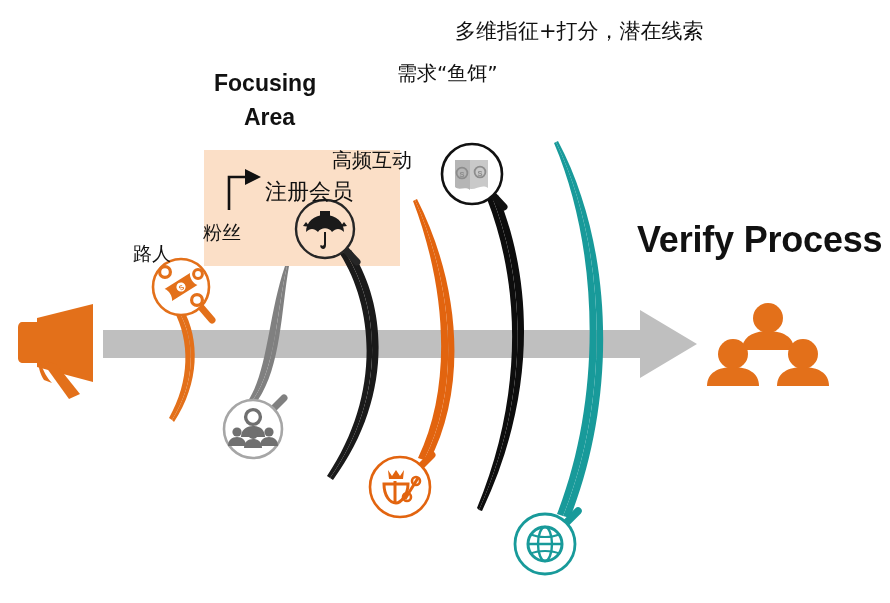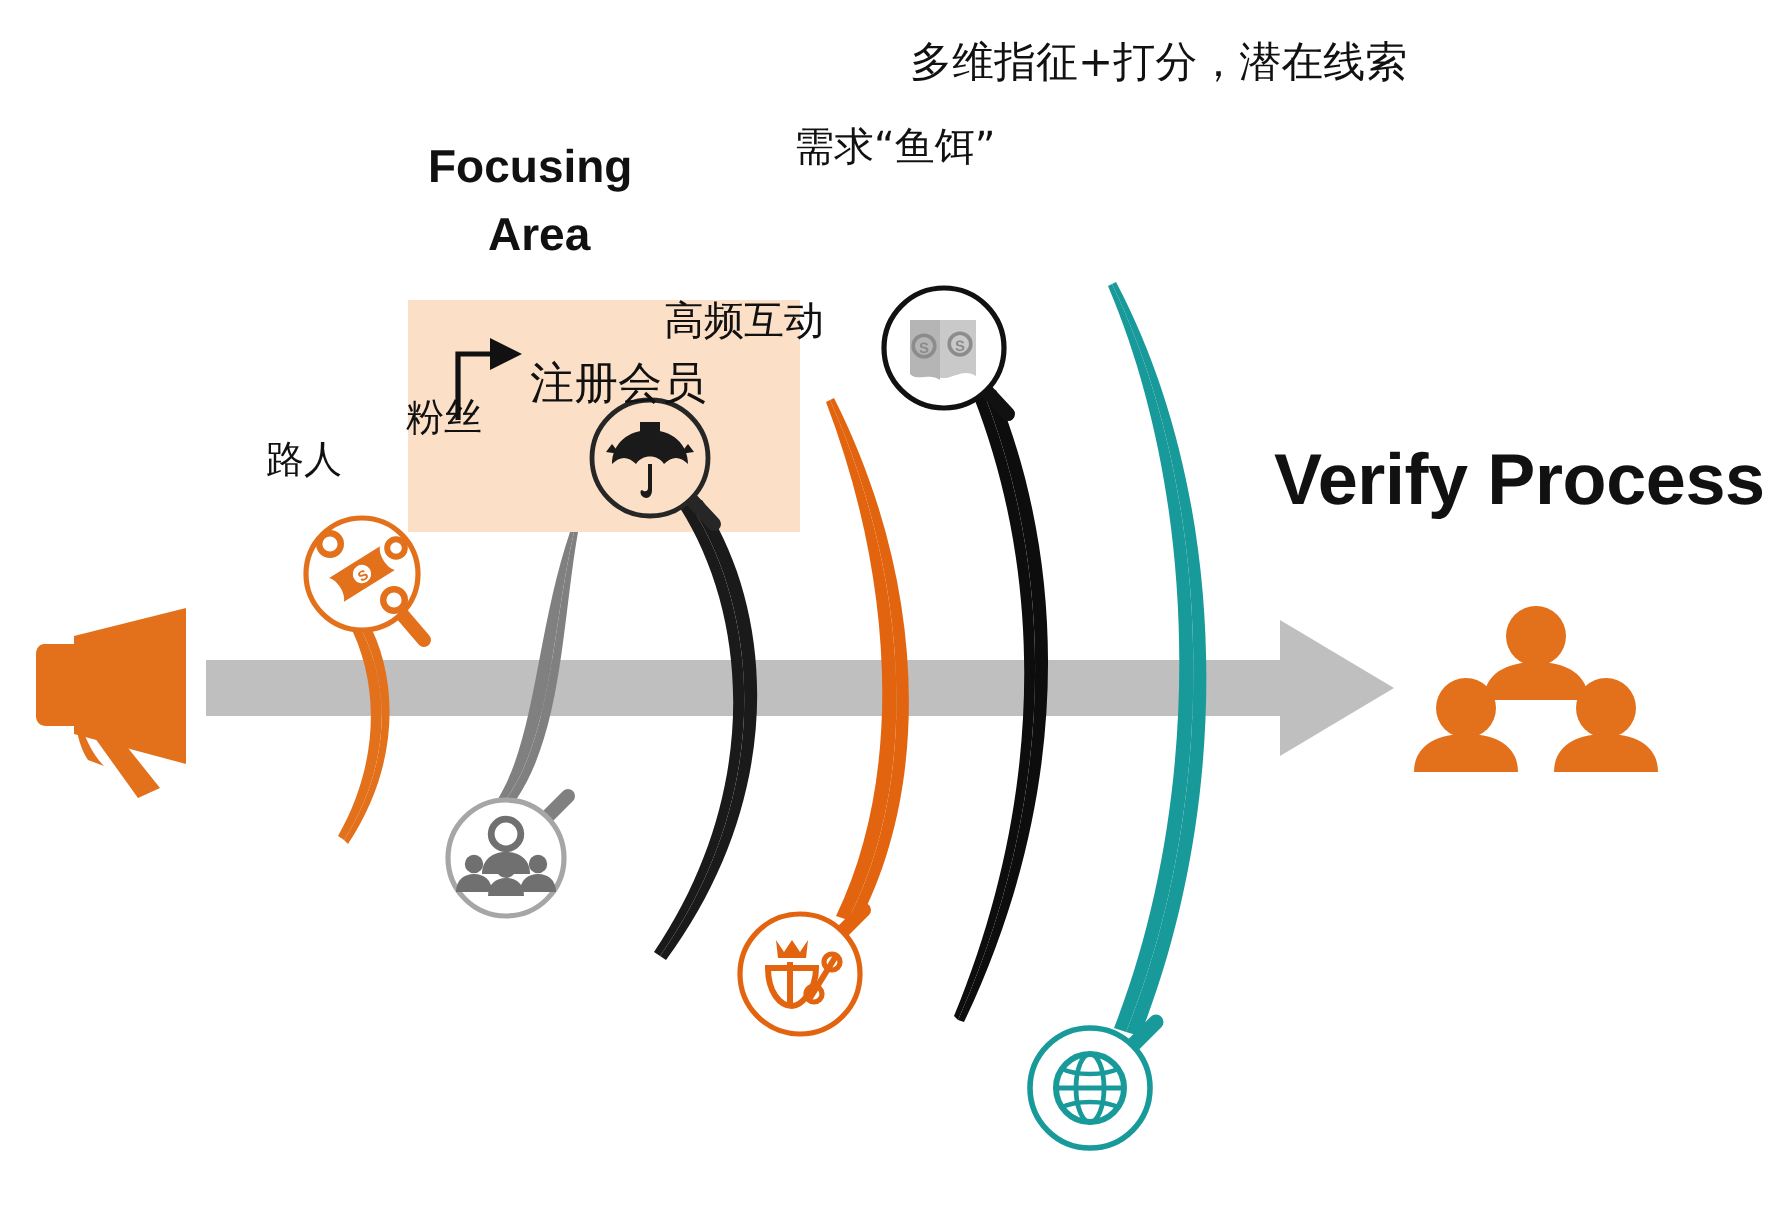--- a/index.html
+++ b/index.html
@@ -5,21 +5,21 @@
 <style>
   html,body{margin:0;padding:0;background:#ffffff;}
   body{width:890px;height:603px;overflow:hidden;
        font-family:"Liberation Sans","DejaVu Sans",sans-serif;}
   #stage{position:relative;width:890px;height:603px;background:#fff;}
   #stage svg{position:absolute;left:0;top:0;}
   .lbl{position:absolute;white-space:nowrap;color:#111;}
   .cn{font-family:"DejaVu Sans","Liberation Sans",sans-serif;}
   .l-top{font-size:21px;}
   .l-mid{font-size:20px;}
-  .l-small{font-size:19px;}
+  .l-small{font-size:19px;margin-top:24px;}
   .l-focus{font-size:23px;font-weight:bold;line-height:34px;}
   .l-member{font-size:22px;}
   .l-verify{font-size:36px;font-weight:bold;letter-spacing:-0.2px;}
   .hl-box{position:absolute;background:#fbdfc7;}
 </style>
 </head>
 <body>
 
 <div id="stage">
 

